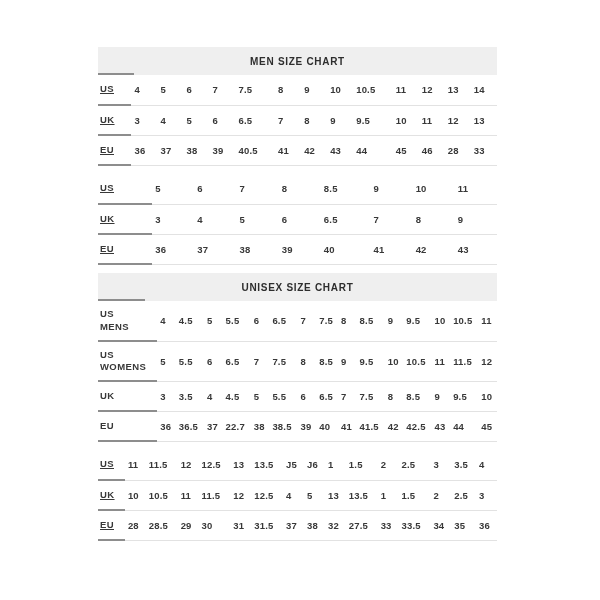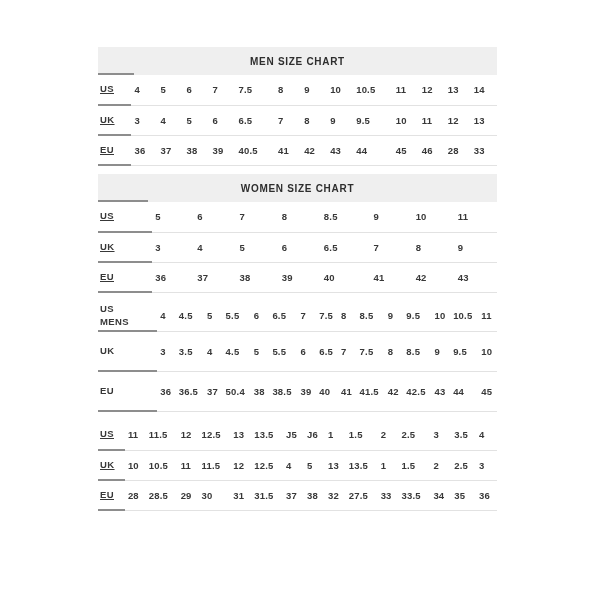--- a/index.html
+++ b/index.html
@@ -135,23 +135,20 @@
             <td class="size-value">44</td>
             <td class="size-value">45</td>
             <td class="size-value">46</td>
             <td class="size-value">28</td>
             <td class="size-value">33</td>
           </tr>
         </tbody>
       </table>
       <table class="chart section-1">
         <tbody>
-          <tr class="header">
-            <th class="title" colspan="9">WOMEN SIZE CHART</th>
-          </tr>
           <tr class="size-row">
             <th class="row-label"><span class="lbl">US</span></th>
             <td class="size-value">5</td>
             <td class="size-value">6</td>
             <td class="size-value">7</td>
             <td class="size-value">8</td>
             <td class="size-value">8.5</td>
             <td class="size-value">9</td>
             <td class="size-value">10</td>
             <td class="size-value">11</td>
@@ -175,37 +172,58 @@
             <td class="size-value">39</td>
             <td class="size-value">40</td>
             <td class="size-value">41</td>
             <td class="size-value">42</td>
             <td class="size-value">43</td>
           </tr>
         </tbody>
       </table>
       <table class="chart section-2">
         <tbody>
+          <tr class="header">
+            <th class="title" colspan="16">UNISEX SIZE CHART</th>
+          </tr>
           <tr class="size-row">
             <th class="row-label"><span class="lbl">US MENS</span></th>
             <td class="size-value">4</td>
             <td class="size-value">4.5</td>
             <td class="size-value">5</td>
             <td class="size-value">5.5</td>
             <td class="size-value">6</td>
             <td class="size-value">6.5</td>
             <td class="size-value">7</td>
             <td class="size-value">7.5</td>
             <td class="size-value">8</td>
             <td class="size-value">8.5</td>
             <td class="size-value">9</td>
             <td class="size-value">9.5</td>
             <td class="size-value">10</td>
             <td class="size-value">10.5</td>
             <td class="size-value">11</td>
+          </tr>
+          <tr class="size-row">
+            <th class="row-label"><span class="lbl">US WOMENS</span></th>
+            <td class="size-value">5</td>
+            <td class="size-value">5.5</td>
+            <td class="size-value">6</td>
+            <td class="size-value">6.5</td>
+            <td class="size-value">7</td>
+            <td class="size-value">7.5</td>
+            <td class="size-value">8</td>
+            <td class="size-value">8.5</td>
+            <td class="size-value">9</td>
+            <td class="size-value">9.5</td>
+            <td class="size-value">10</td>
+            <td class="size-value">10.5</td>
+            <td class="size-value">11</td>
+            <td class="size-value">11.5</td>
+            <td class="size-value">12</td>
           </tr>
           <tr class="size-row">
             <th class="row-label"><span class="lbl">UK</span></th>
             <td class="size-value">3</td>
             <td class="size-value">3.5</td>
             <td class="size-value">4</td>
             <td class="size-value">4.5</td>
             <td class="size-value">5</td>
             <td class="size-value">5.5</td>
             <td class="size-value">6</td>
@@ -216,21 +234,21 @@
             <td class="size-value">8.5</td>
             <td class="size-value">9</td>
             <td class="size-value">9.5</td>
             <td class="size-value">10</td>
           </tr>
           <tr class="size-row">
             <th class="row-label"><span class="lbl">EU</span></th>
             <td class="size-value">36</td>
             <td class="size-value">36.5</td>
             <td class="size-value">37</td>
-            <td class="size-value">50.4</td>
+            <td class="size-value">22.7</td>
             <td class="size-value">38</td>
             <td class="size-value">38.5</td>
             <td class="size-value">39</td>
             <td class="size-value">40</td>
             <td class="size-value">41</td>
             <td class="size-value">41.5</td>
             <td class="size-value">42</td>
             <td class="size-value">42.5</td>
             <td class="size-value">43</td>
             <td class="size-value">44</td>

